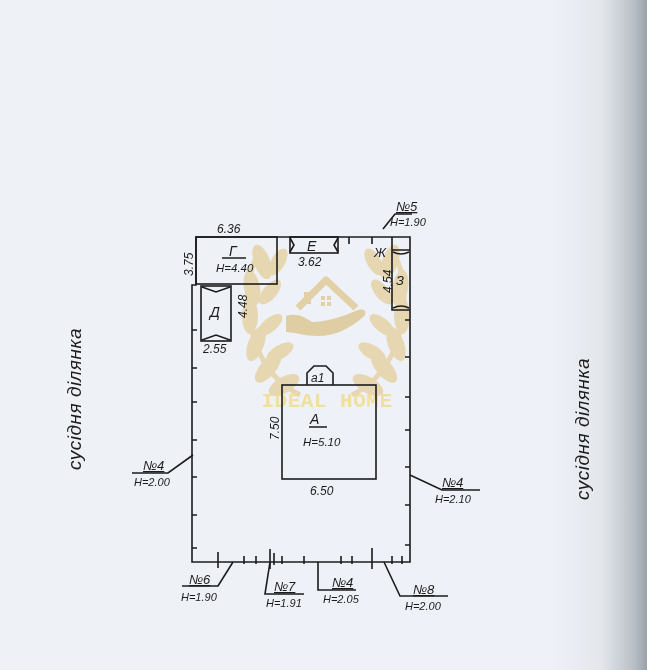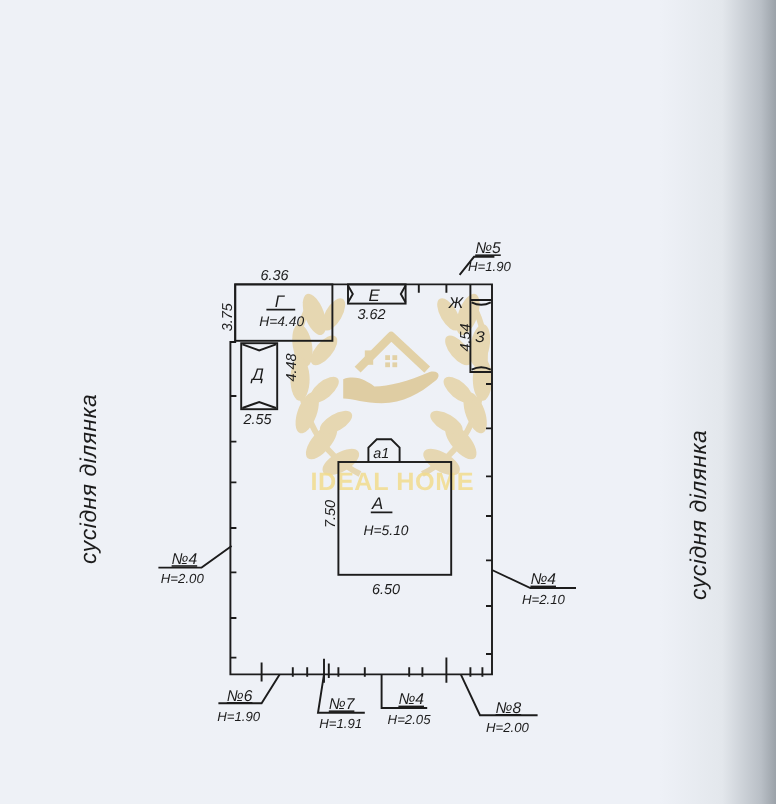--- a/index.html
+++ b/index.html
@@ -19,21 +19,21 @@
   svg.plan { position: absolute; left: 0; top: 0; }
   .side-label {
     position: absolute; font-size: 19px; font-style: italic; color: #1c1c1c;
     letter-spacing: 0.5px; white-space: nowrap;
     transform-origin: left top;
   }
   .side-left  { left: 64px; top: 470px; transform: rotate(-90deg); }
   .side-right { left: 572px; top: 500px; transform: rotate(-90deg); }
   .wm-text {
     position: absolute; left: 247px; top: 390px; width: 160px; text-align: center;
-    font-family: Liberation Sans, sans-serif; font-weight: bold; font-size: 21px;
+    font-family: Liberation Mono, monospace; font-weight: bold; font-size: 21px;
     color: #f2dc8e; opacity: 0.85; letter-spacing: 0.5px;
   }
 </style>
 </head>
 <body>
 
 <div class="sheet"></div>
 
 <svg class="plan" width="647" height="670" viewBox="0 0 647 670">
   <g opacity="0.55" fill="#e0c27a">

